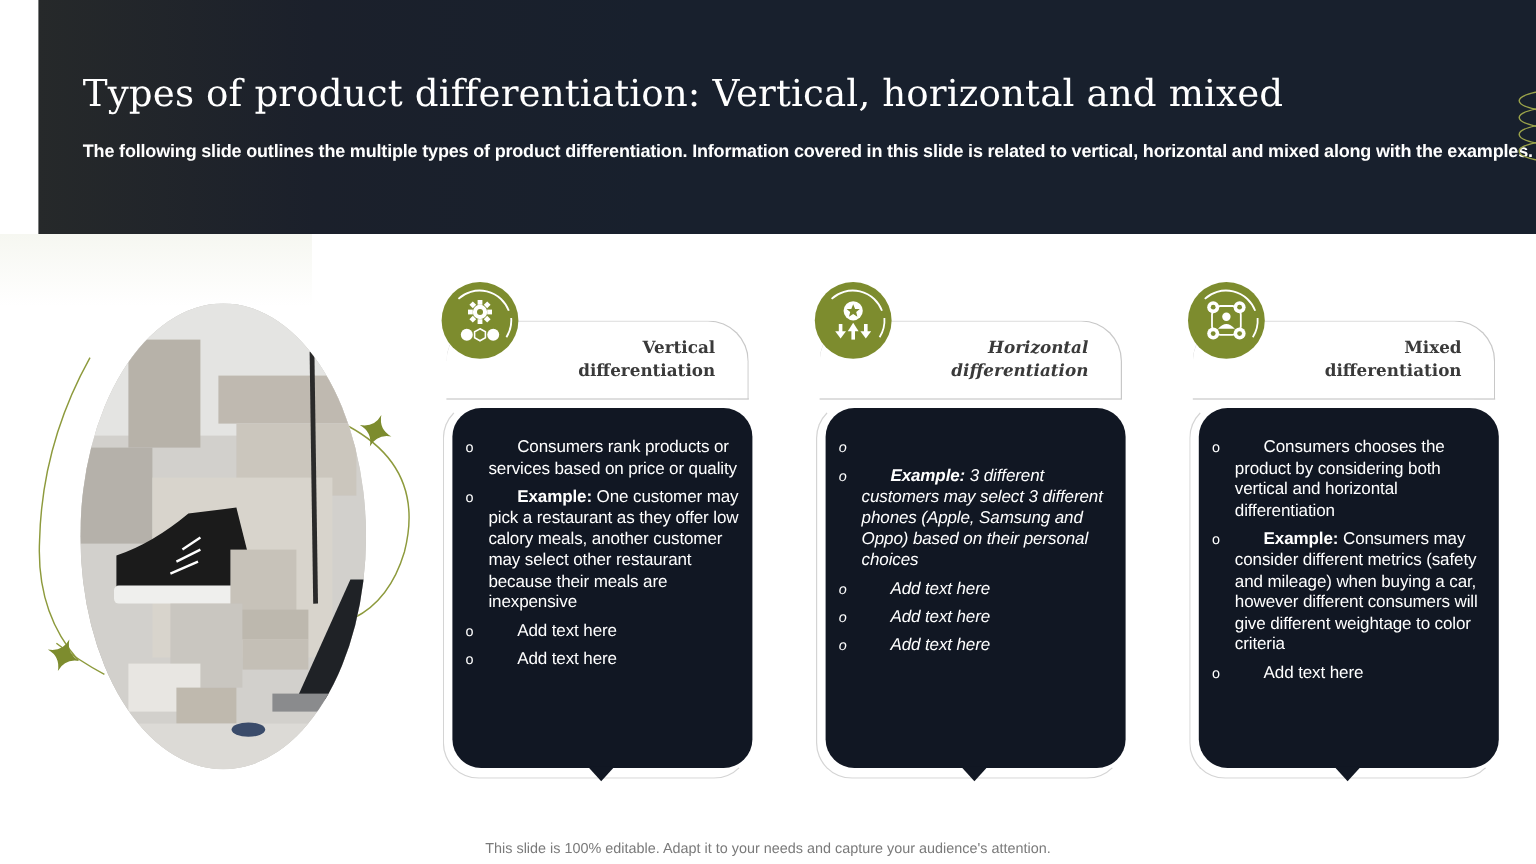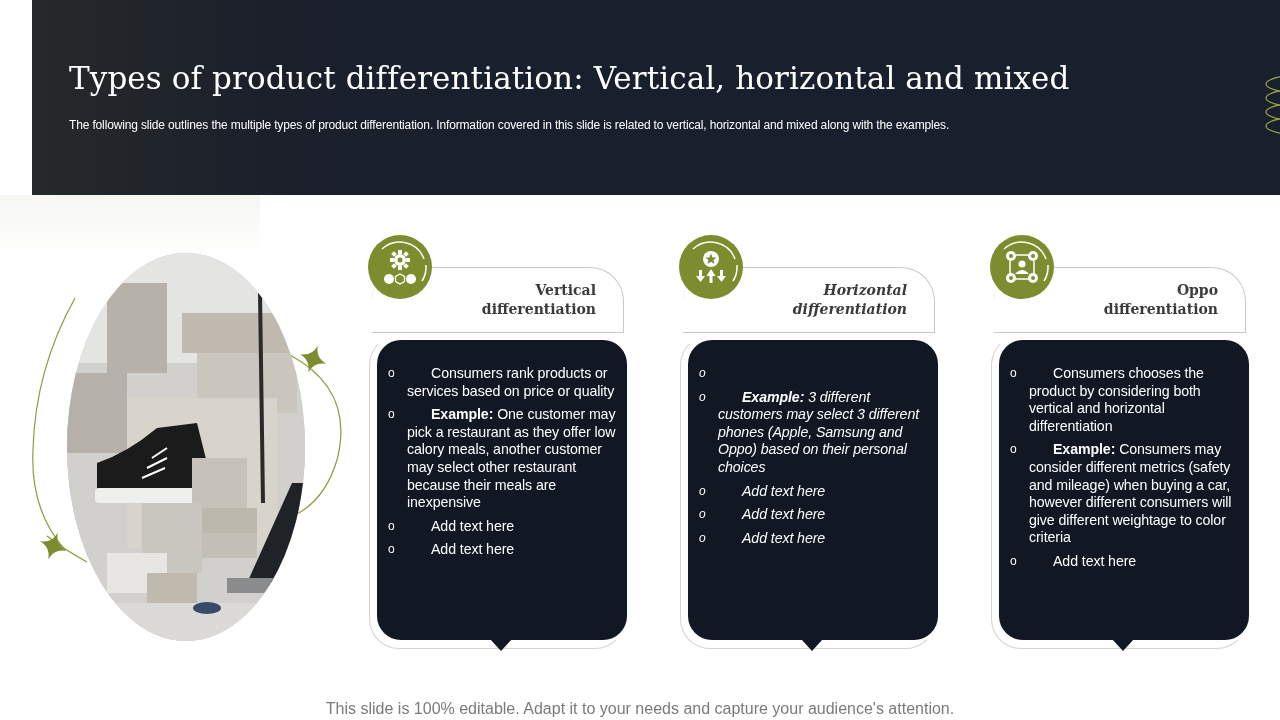--- a/index.html
+++ b/index.html
@@ -11,21 +11,21 @@
     background: linear-gradient(90deg, #26292a 0%, #1b202b 18%, #18202d 40%, #18202d 100%);
     margin-left: 16px;
   }
   .title {
     position: absolute; left: 37px; top: 60px;
     font-family: "DejaVu Serif", serif; font-size: 31px; color: #ffffff;
     letter-spacing: 0.1px; font-weight: normal; white-space: nowrap;
   }
   .subtitle {
     position: absolute; left: 37px; top: 118px;
-    font-size: 12px; color: #ffffff; white-space: nowrap; letter-spacing: -0.15px;
+    font-size: 15px; color: #ffffff; white-space: nowrap; letter-spacing: -0.15px; font-weight: bold;
   }
   .coil { position: absolute; right: 0; top: 72px; width: 48px; height: 80px; }
 
   .white-glow {
     position: absolute; left: 0; top: 195px; width: 260px; height: 60px;
     background: linear-gradient(180deg, #f6f7f1 0%, #ffffff 100%);
   }
 
   .photo-wrap { position: absolute; left: 25px; top: 250px; width: 320px; height: 395px; }
   .photo-oval {
@@ -72,21 +72,21 @@
     position: relative; padding-left: 19px; margin-bottom: 6px;
     color: #ffffff; font-size: 14.2px; line-height: 17.6px; letter-spacing: -0.1px;
   }
   .bullets li .mark {
     position: absolute; left: 0; top: 0; font-size: 12px; color: #ffffff;
   }
   .bullets li b { font-weight: bold; padding-left: 24px; }
 
   .footer {
     position: absolute; left: 0; top: 700px; width: 1280px; text-align: center;
-    font-size: 16px; color: #7a7a7a;
+    font-size: 12px; color: #7a7a7a;
   }
 </style>
 </head>
 <body>
 
 <div class="header">
   <h1 class="title">Types of product differentiation: Vertical, horizontal and mixed</h1>
   <p class="subtitle">The following slide outlines the multiple types of product differentiation. Information covered in this slide is related to vertical, horizontal and mixed along with the examples.</p>
   <svg class="coil" viewBox="0 0 48 80">
     <g fill="none" stroke="#9aa24a" stroke-width="1.2">
@@ -213,21 +213,21 @@
     <li><span class="mark">o</span><b></b><span>Add text here</span></li>
     <li><span class="mark">o</span><b></b><span>Add text here</span></li>
     <li><span class="mark">o</span><b></b><span>Add text here</span></li>
   </ul>
 </div>
 
 <div class="card" style="left:988px;">
   <div class="card-head"></div>
   <div class="card-head-bottom"></div>
   <div class="card-title">
-    <div>Oppo</div>
+    <div>Mixed</div>
     <div>differentiation</div>
   </div>
   <div class="icon-badge">
     <svg width="64" height="64" viewBox="0 0 64 64">
       <path d="M 14 14 A 26 26 0 0 1 56 24" fill="none" stroke="#ffffff" stroke-width="1.5"></path>
       <path d="M 58 30 A 26 26 0 0 1 54 46" fill="none" stroke="#ffffff" stroke-width="1.5"></path>
       <rect x="20" y="20" width="24" height="24" rx="7" fill="none" stroke="#ffffff" stroke-width="1.5"></rect>
       <circle cx="21" cy="21" r="5" fill="#ffffff"></circle>
       <circle cx="43" cy="21" r="5" fill="#ffffff"></circle>
       <circle cx="21" cy="43" r="5" fill="#ffffff"></circle>

